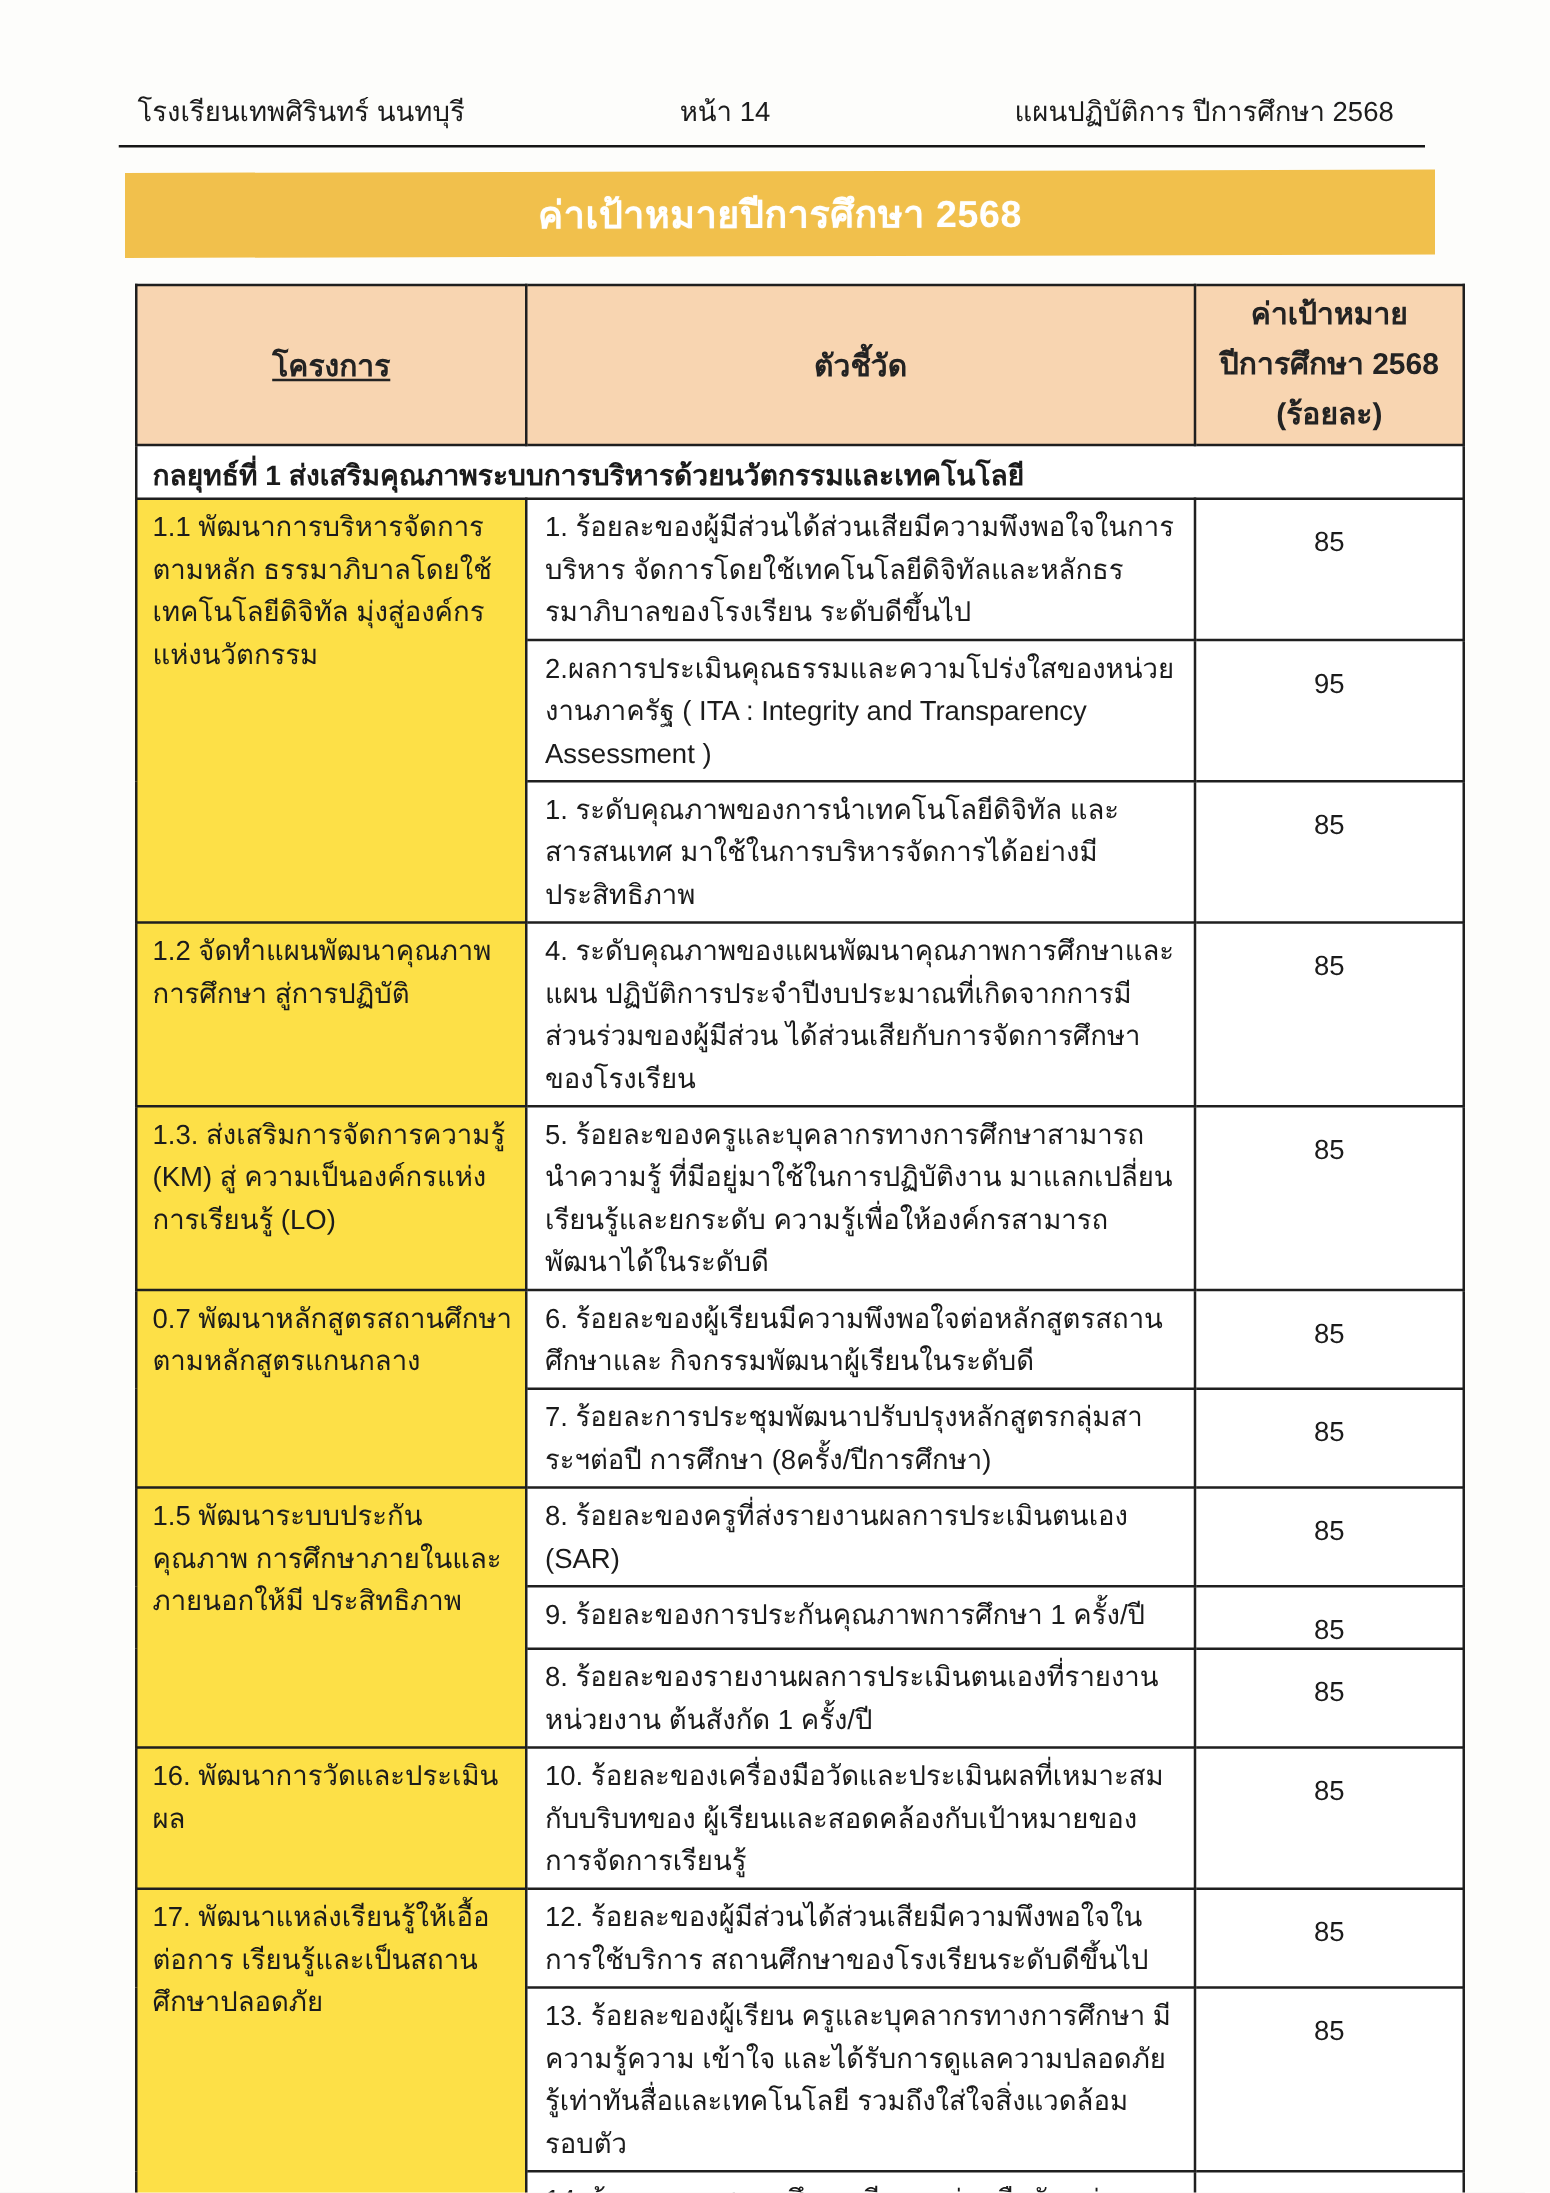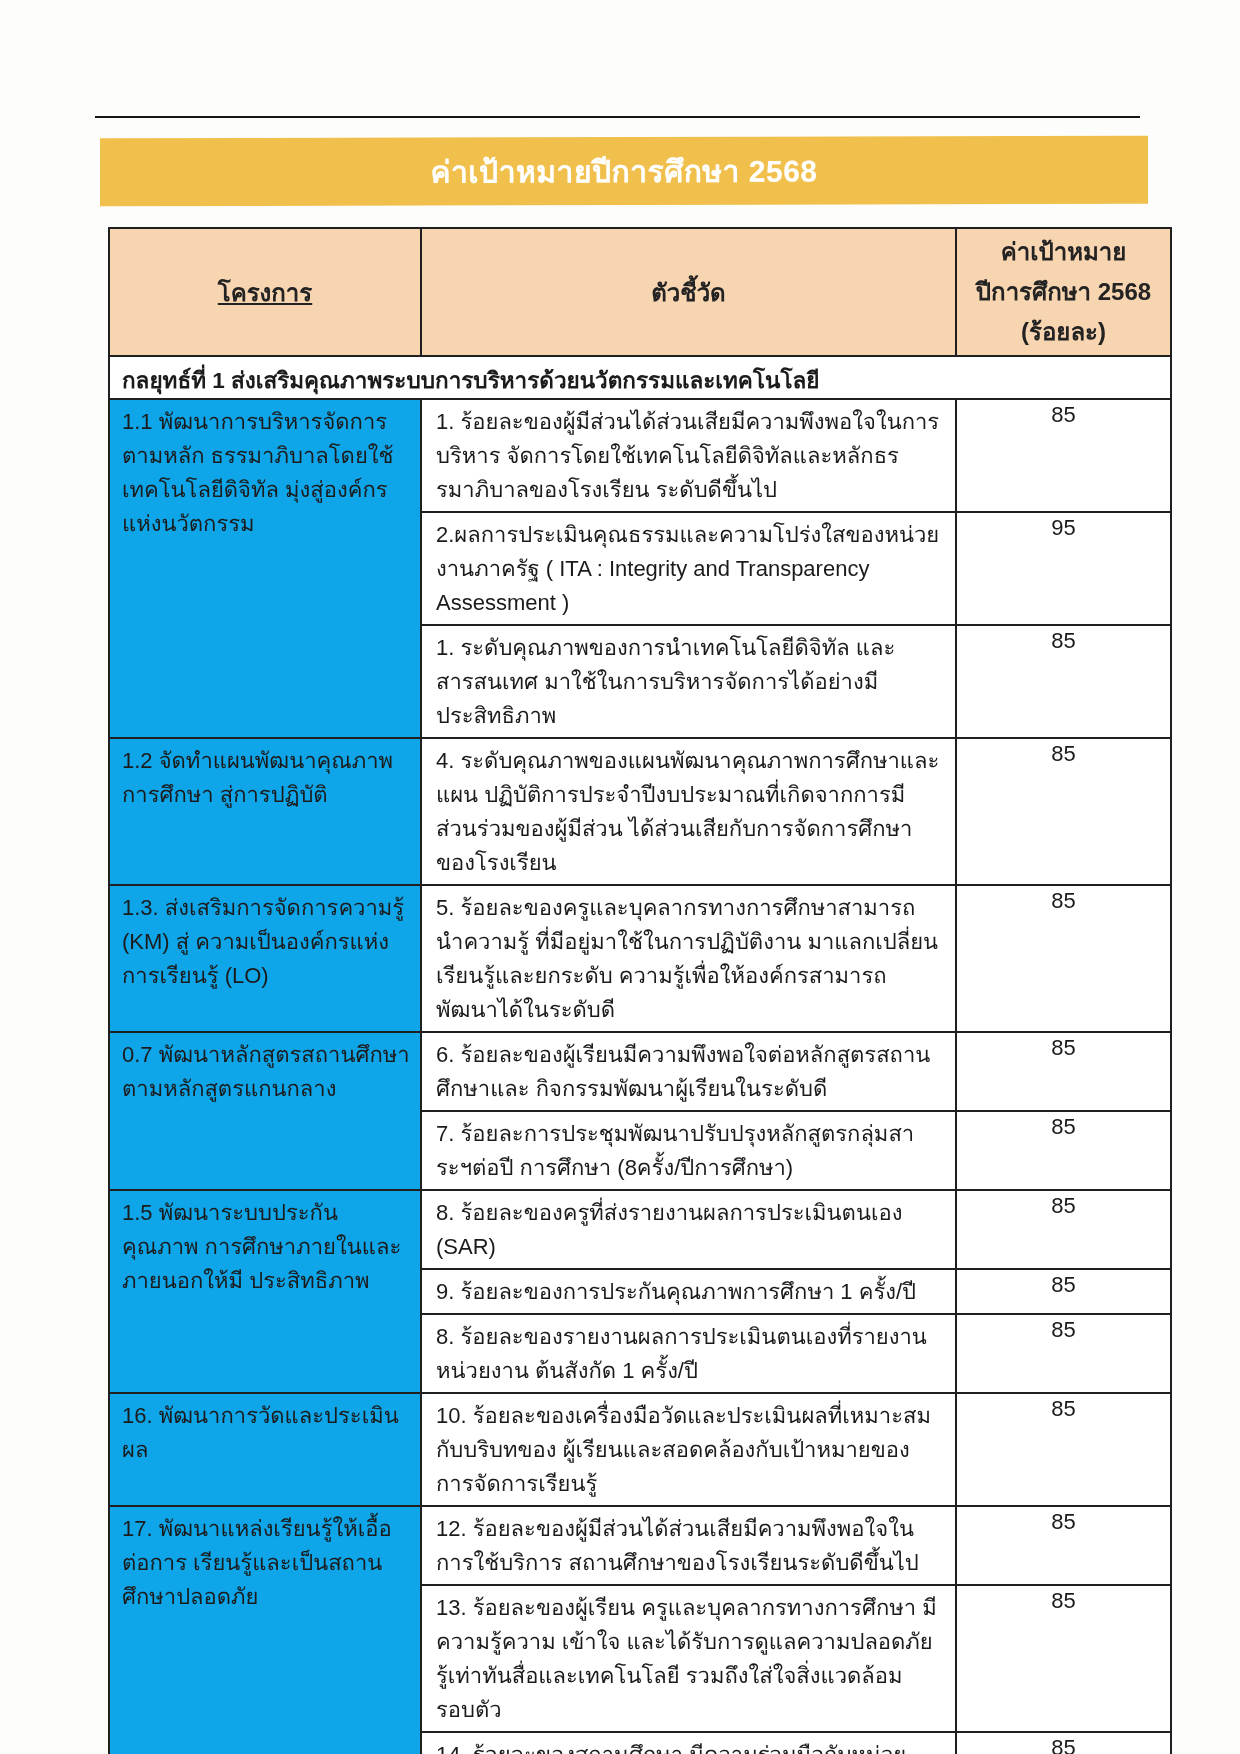--- a/index.html
+++ b/index.html
@@ -57,43 +57,48 @@
     height:42px;
     padding:5px 12px 0 12px;
     font-size:22.5px;
     font-weight:600;
     background:#fff;
     vertical-align:middle;
   }
   .project-cell{
     padding:5px 8px 4px 12px;
     line-height:34px;
-    background:#0ea5e9;
+    background:#fde047;
     overflow-wrap:break-word;
   }
   .indicator-cell{
     padding:5px 14px 4px 14px;
     line-height:34px;
     background:#fff;
     overflow-wrap:break-word;
   }
   .target-cell{
     text-align:center;
-    padding-top:2px;
+    padding-top:21px;
     background:#fff;
   }
   tr.lines-1{height:42px;}
   tr.lines-2{height:76px;}
   tr.lines-3{height:108px;}
 </style>
 </head>
 <body>
 
 <div class="page">
 
+  <div class="doc-header">
+    <span class="school">โรงเรียนเทพศิรินทร์ นนทบุรี</span>
+    <span class="pageno">หน้า 14</span>
+    <span class="plan">แผนปฏิบัติการ ปีการศึกษา 2568</span>
+  </div>
   <div class="header-rule"></div>
 
   <div class="banner" style="background: rgb(241, 192, 76);">
     <span class="banner-title" style="color: rgb(255, 255, 255);">ค่าเป้าหมายปีการศึกษา 2568</span>
   </div>
 
   <table class="goal-table">
     <colgroup>
         <col class="c1">
         <col class="c2">

